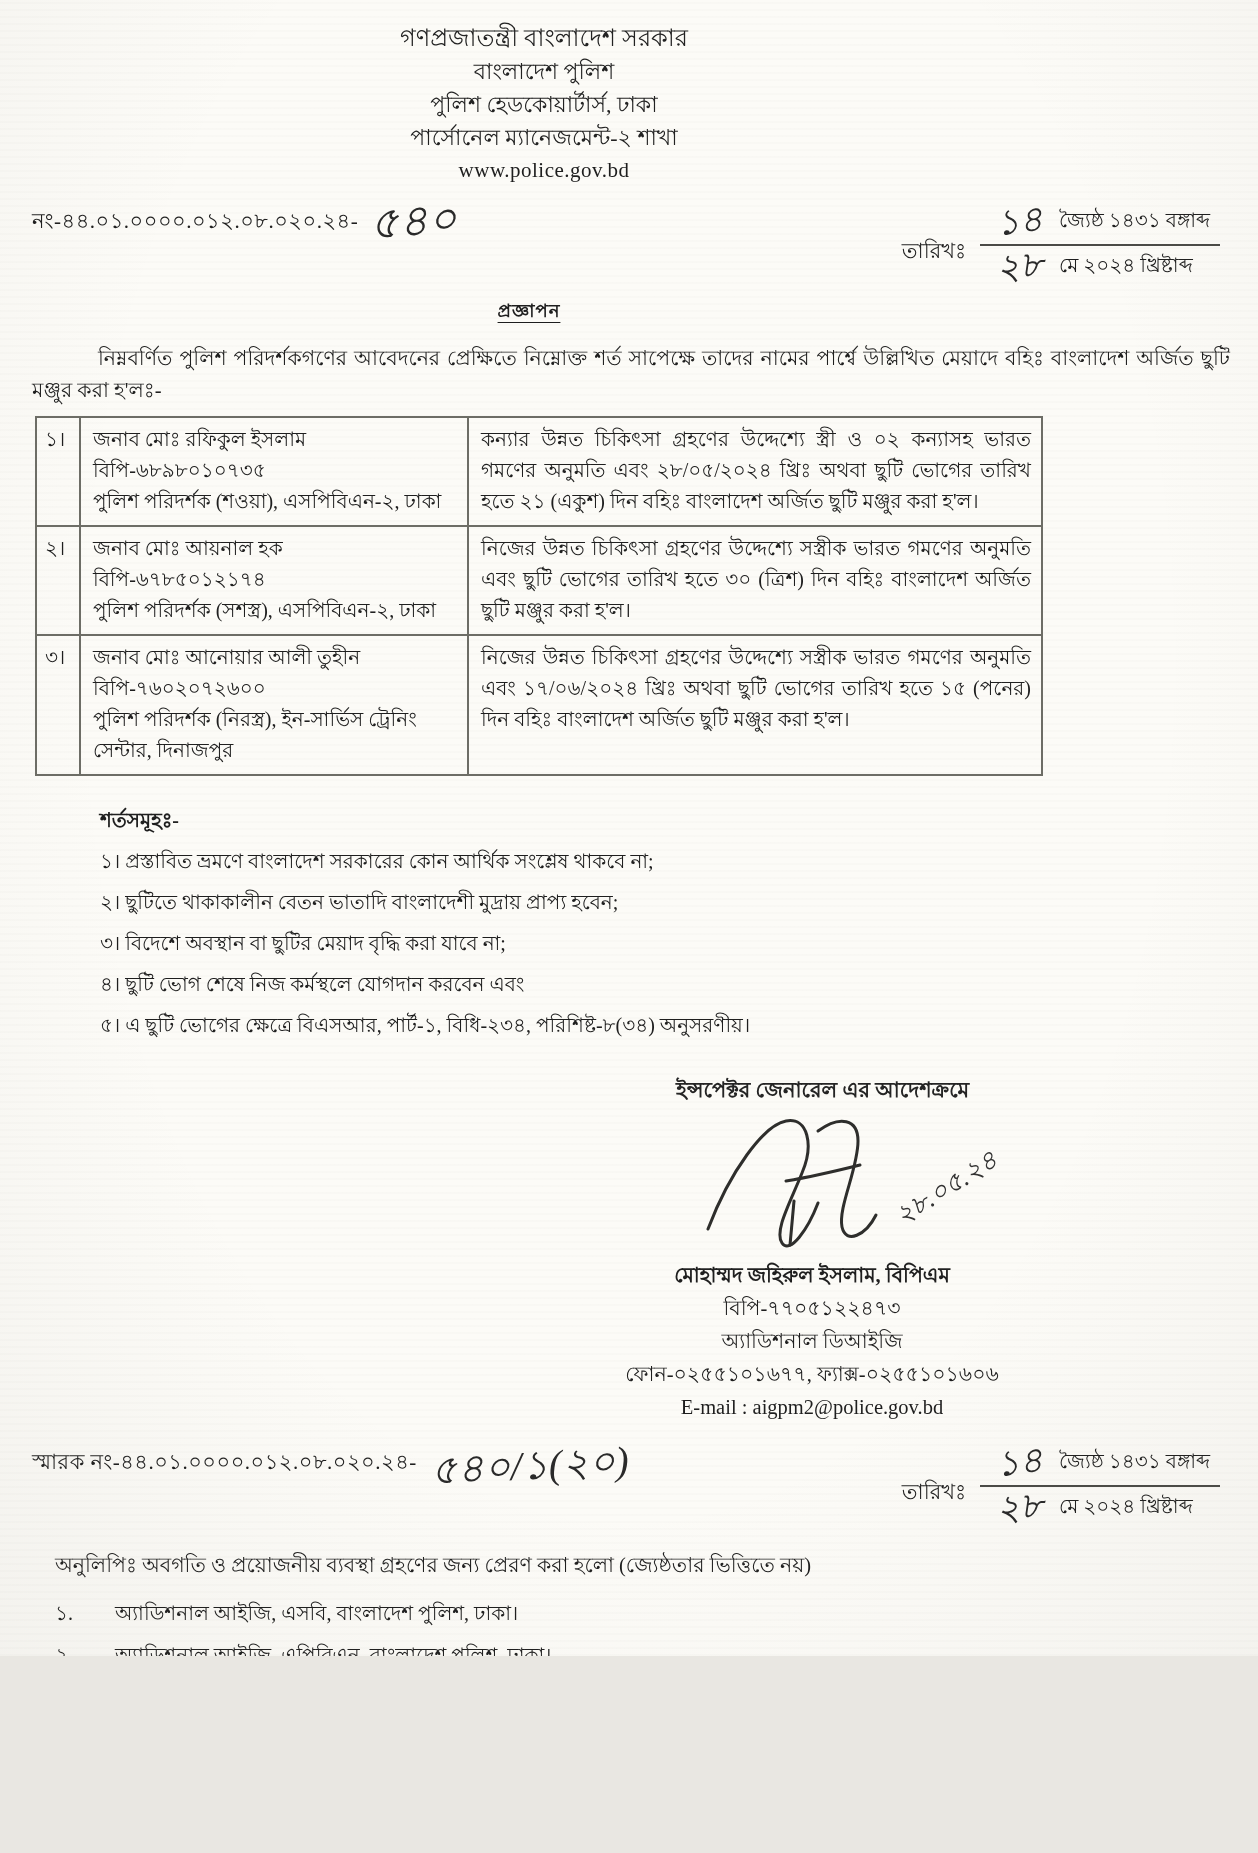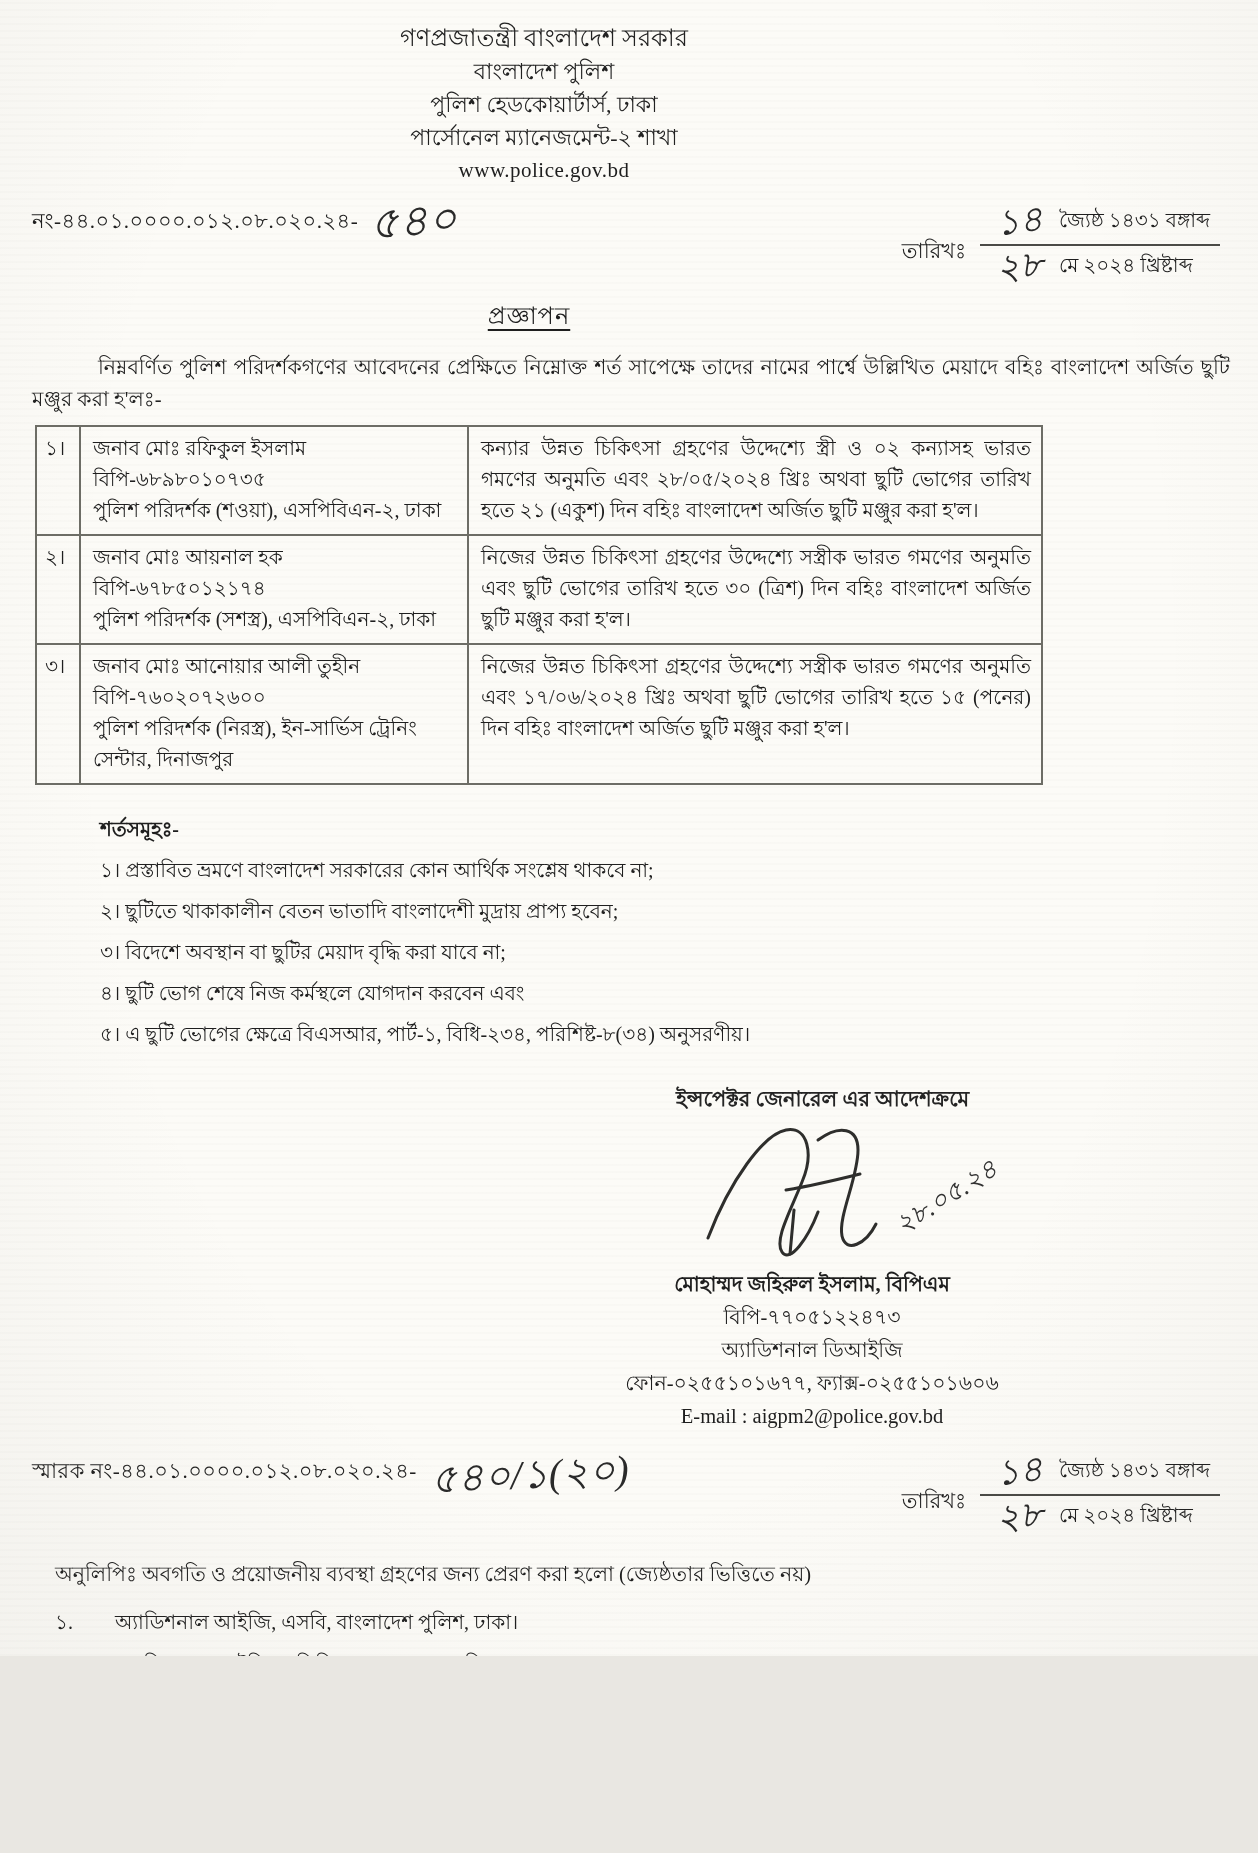--- a/index.html
+++ b/index.html
@@ -35,21 +35,21 @@
 
   .date-block { display:flex; align-items:center; gap:14px; margin-right:18px; }
   .date-label { font-size:21px; padding-top:16px; }
   .frac { display:inline-block; text-align:left; }
   .frac .top { display:block; border-bottom:2px solid #4a4a46; padding:0 10px 6px 16px; }
   .frac .bot { display:block; padding:4px 10px 0 16px; }
   .frac .hw-day { font-size:36px; transform:rotate(-6deg); line-height:20px; vertical-align:-6px; margin-right:16px; }
   .frac .cal { font-size:20px; }
 
   .doc-title { text-align:center; transform:translateX(-100px); margin-top:14px; }
-  .doc-title span { font-weight:normal; font-size:24px; text-decoration:underline; text-underline-offset:5px; letter-spacing:1px; }
+  .doc-title span { font-weight:bold; font-size:18px; text-decoration:underline; text-underline-offset:5px; letter-spacing:1px; }
 
   .intro { margin:14px 28px 0 32px; text-align:justify; text-indent:66px; font-size:20.5px; line-height:32px; }
 
   .leave-table { border-collapse:collapse; margin:10px 0 0 35px; width:1006px; table-layout:fixed; }
   .leave-table td { border:2px solid #6d6d66; vertical-align:top; padding:6px 10px 8px 12px; font-size:20px; line-height:31px; }
   .leave-table .c-serial { width:44px; padding-left:8px; padding-right:4px; }
   .leave-table .c-info  { width:388px; }
   .leave-table .c-desc  { width:574px; text-align:justify; }
 
   .conditions { margin:24px 0 0 100px; line-height:41px; font-size:20px; }

